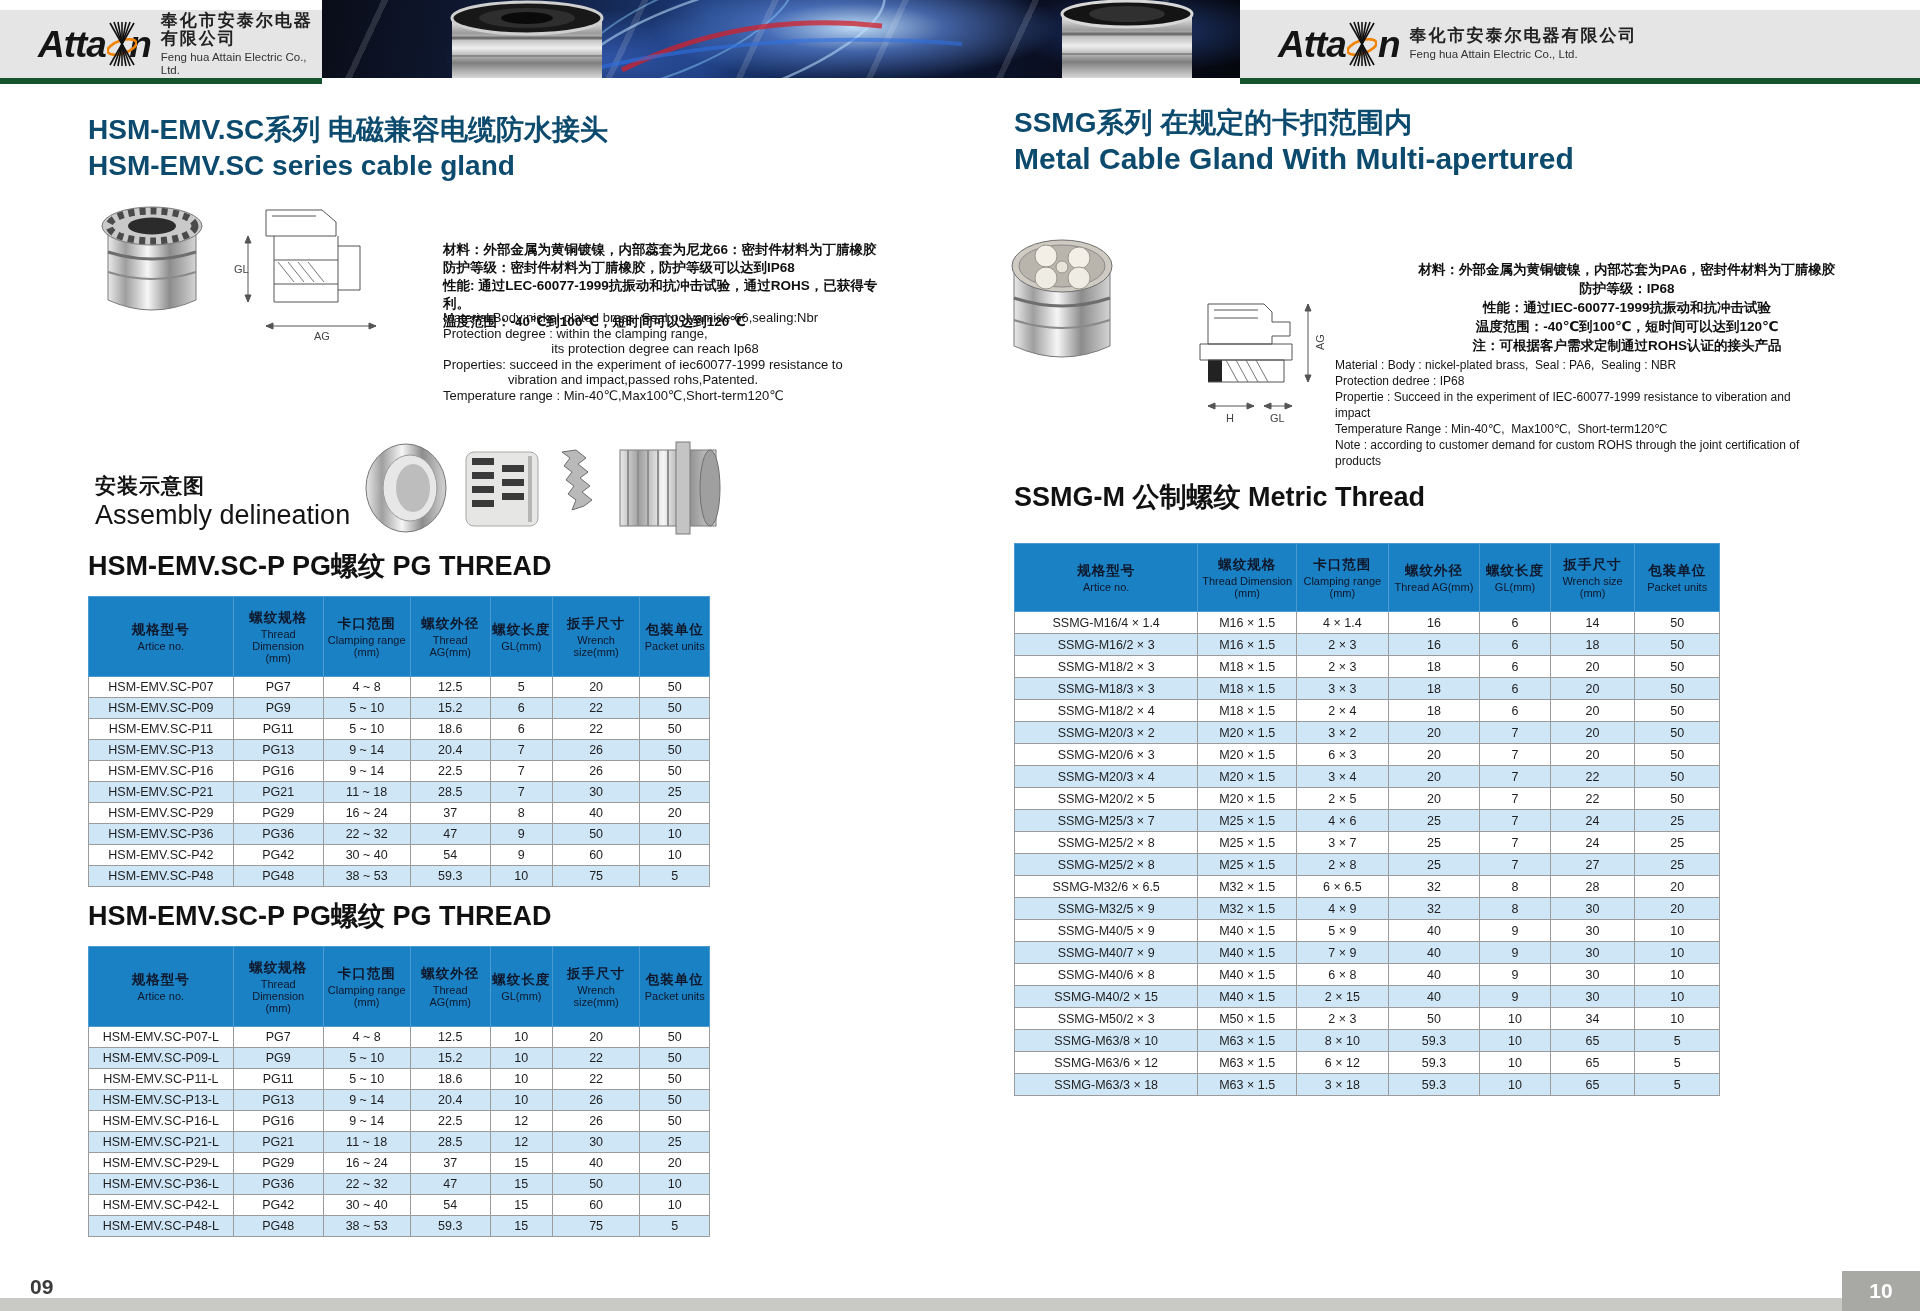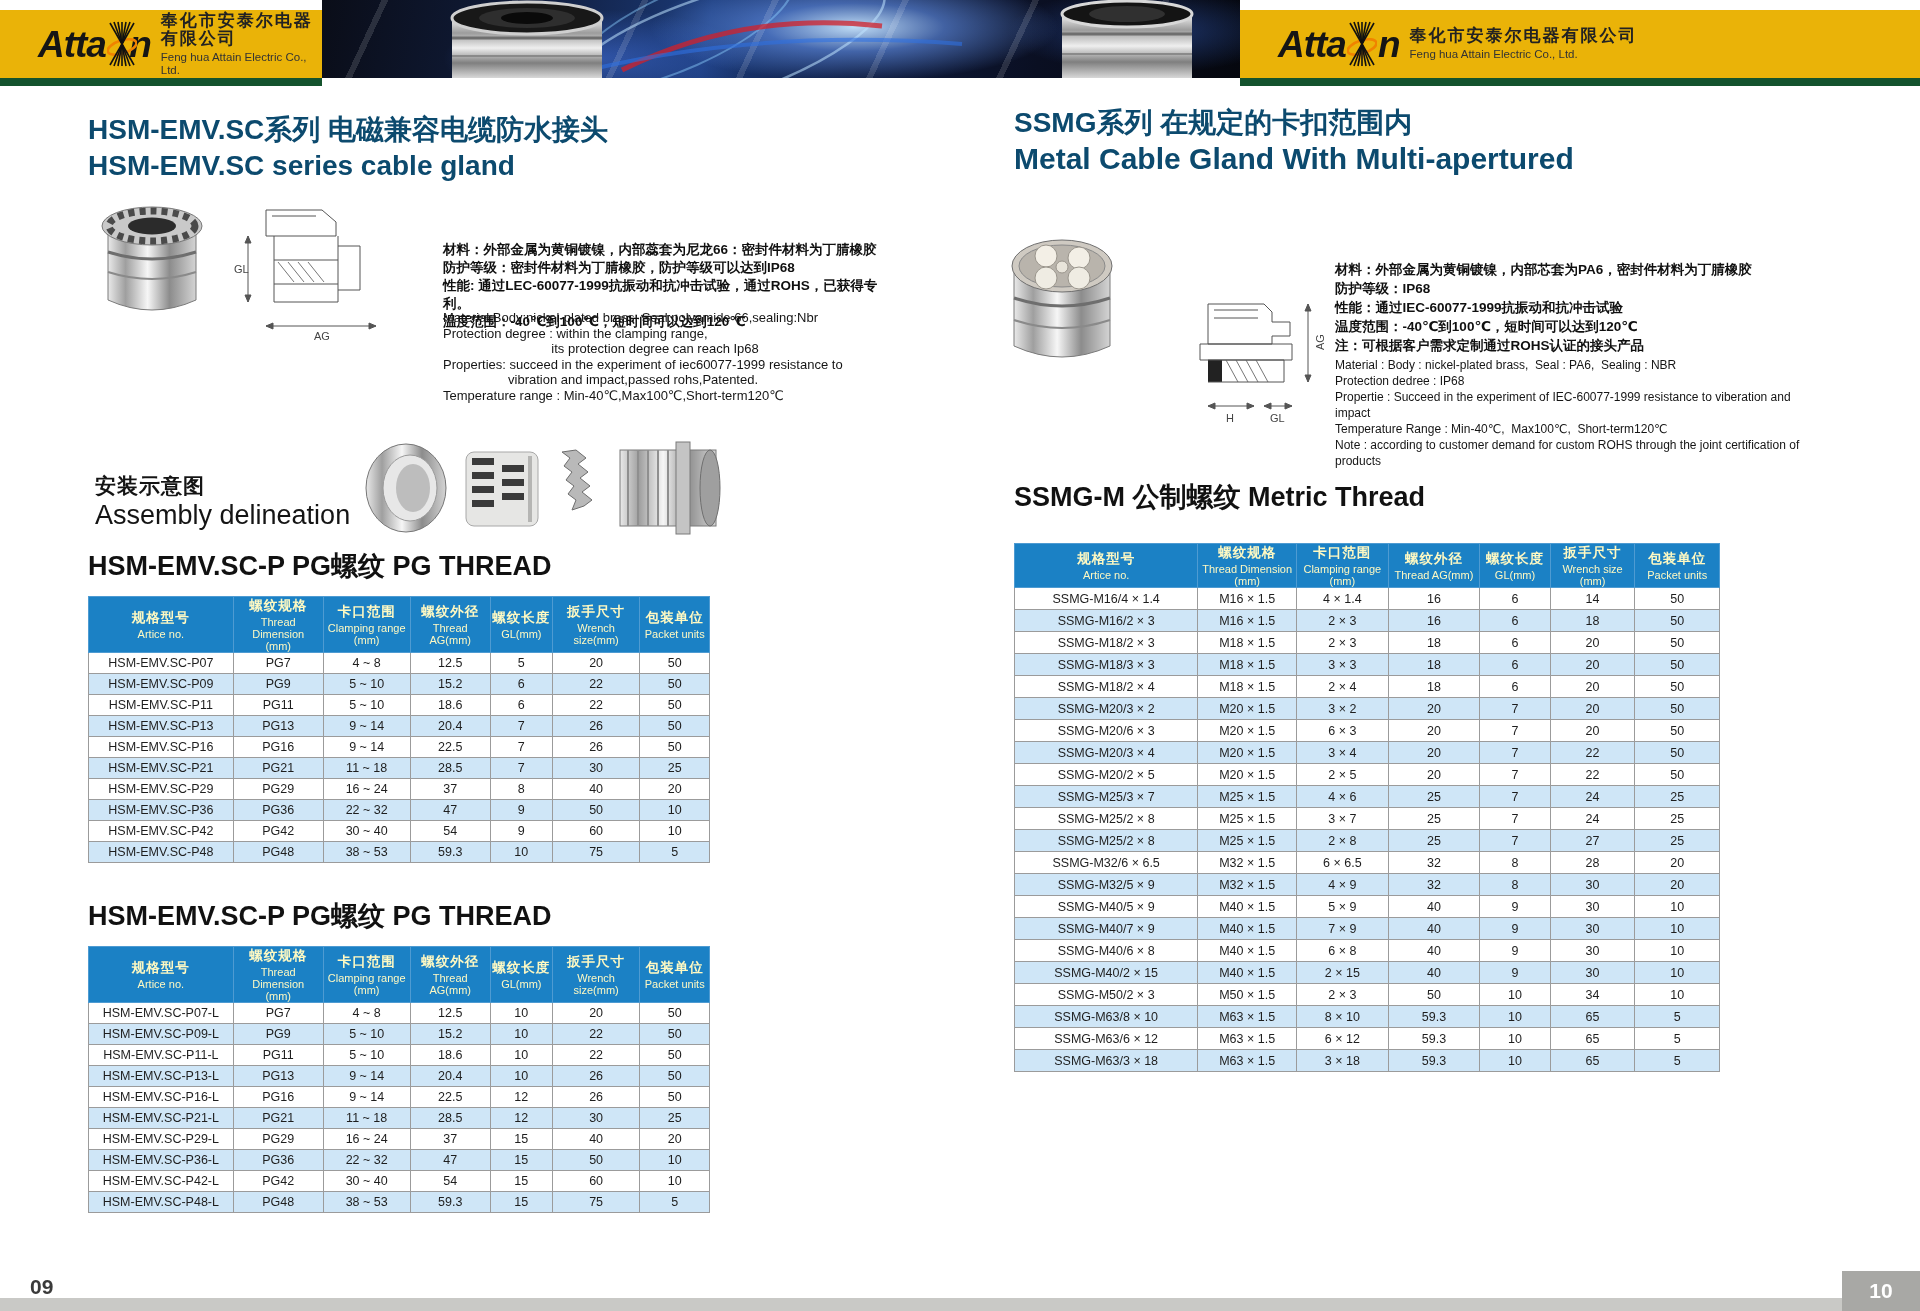--- a/index.html
+++ b/index.html
@@ -1,20 +1,20 @@
 <!DOCTYPE html>
 <html style="--hdr: #1b81c5; --alt: #cfe6f7;"><head>
 <meta charset="utf-8">
 <style>
   html,body{margin:0;padding:0;background:#fff;}
   body{font-family:"Liberation Sans","DejaVu Sans",sans-serif;color:#1a1a1a;}
   #canvas{position:relative;width:1920px;height:1311px;background:#ffffff;overflow:hidden;}
 
   
-  .logo-panel{position:absolute;top:10px;height:68px;background:#eab308;border-bottom:8px solid #14532d;display:flex;align-items:center;}
+  .logo-panel{position:absolute;top:10px;height:68px;background:#e5e5e5;border-bottom:6px solid #14532d;display:flex;align-items:center;}
   .logo-panel.left{left:0;width:322px;}
   .logo-panel.right{left:1240px;width:680px;}
   .logo{display:flex;align-items:center;margin-left:38px;}
   .brand{font-size:37px;font-weight:800;font-style:italic;letter-spacing:-1px;color:#151515;line-height:1;}
   .fanwrap{position:relative;width:30px;height:46px;margin:0 1px;}
   .fanwrap svg{position:absolute;left:0;top:0;}
   .company{margin-left:10px;line-height:1.1;}
   .company .cn{font-size:17px;letter-spacing:2px;color:#222;font-weight:600;}
   .company .en{font-size:11.5px;color:#333;margin-top:2px;}
   .banner{position:absolute;left:322px;top:0;width:918px;height:78px;
@@ -42,21 +42,21 @@
   .desc-cn .line{font-size:13.5px;font-weight:600;line-height:18px;color:#101010;}
   .desc-en .line{font-size:13px;font-weight:400;line-height:15.5px;color:#151515;}
   .desc-cn2 .line{font-size:13.5px;font-weight:600;line-height:19px;color:#101010;}
   .desc-en2 .line{font-size:12px;font-weight:400;line-height:16px;color:#151515;}
   .assembly-label{position:absolute;color:#141414;}
   .assembly-label .cn{font-size:21px;font-weight:600;letter-spacing:1px;}
   .assembly-label .en{font-size:27px;}
 
   
   table.spec{border-collapse:collapse;table-layout:fixed;position:absolute;background:#fff;border:1px solid #8c8c8c;}
-  .spec th{background:var(--hdr,#1b81c5);color:#fef9c3;font-weight:400;padding:0 1px;border:1px solid #4e9bd2;vertical-align:middle;}
+  .spec th{background:var(--hdr,#1b81c5);color:#0f172a;font-weight:400;padding:12px 1px;border:1px solid #4e9bd2;vertical-align:middle;}
   .spec .th-cn{font-size:13.5px;font-weight:700;letter-spacing:1px;}
   .spec .th-en{font-size:11px;margin-top:1px;white-space:pre-line;line-height:12px;}
   .spec td{border:1px solid #9b9b9b;text-align:center;font-size:12.5px;color:#1e1e1e;height:20px;padding:0 2px;}
   .spec tbody tr:nth-child(even){background:var(--alt,#cfe6f7);}
   table.rw td{height:21px;}
   
   .lw col.c1{width:23.3%}.lw col.c2{width:14.5%}.lw col.c3{width:14%}.lw col.c4{width:12.9%}.lw col.c5{width:10%}.lw col.c6{width:14.1%}.lw col.c7{width:11.2%}
   .rw col.c1{width:26%}.rw col.c2{width:14%}.rw col.c3{width:13%}.rw col.c4{width:13%}.rw col.c5{width:10%}.rw col.c6{width:12%}.rw col.c7{width:12%}
 
   .abs{position:absolute;}
@@ -565,21 +565,21 @@
       <line x1="28" y1="120" x2="74" y2="120"></line>
       <path d="M28,120 l7,-3 v6 z M74,120 l-7,-3 v6 z" fill="#555"></path>
       <line x1="84" y1="120" x2="112" y2="120"></line>
       <path d="M84,120 l7,-3 v6 z M112,120 l-7,-3 v6 z" fill="#555"></path>
     </g>
     <text x="134" y="62" font-size="11" fill="#444" transform="rotate(-90 140 58)">AG</text>
     <text x="46" y="136" font-size="11" fill="#444">H</text>
     <text x="90" y="136" font-size="11" fill="#444">GL</text>
   </svg>
 
-  <div class="abs desc desc-cn2" style="left:1335px;top:260px;width:480px;">
+  <div class="abs desc desc-cn2" style="left:1387px;top:260px;width:480px;text-align:center;">
       <div class="line">材料：外部金属为黄铜镀镍，内部芯套为PA6，密封件材料为丁腈橡胶</div>
       <div class="line">防护等级：IP68</div>
       <div class="line">性能：通过IEC-60077-1999抗振动和抗冲击试验</div>
       <div class="line">温度范围：-40℃到100℃，短时间可以达到120℃</div>
       <div class="line">注：可根据客户需求定制通过ROHS认证的接头产品</div>
     </div>
   <div class="abs desc desc-en2" style="left:1335px;top:357px;width:480px;">
       <div class="line">Material : Body : nickel-plated brass,  Seal : PA6,  Sealing : NBR</div>
       <div class="line">Protection dedree : IP68</div>
       <div class="line">Propertie : Succeed in the experiment of IEC-60077-1999 resistance to viberation and impact</div>

